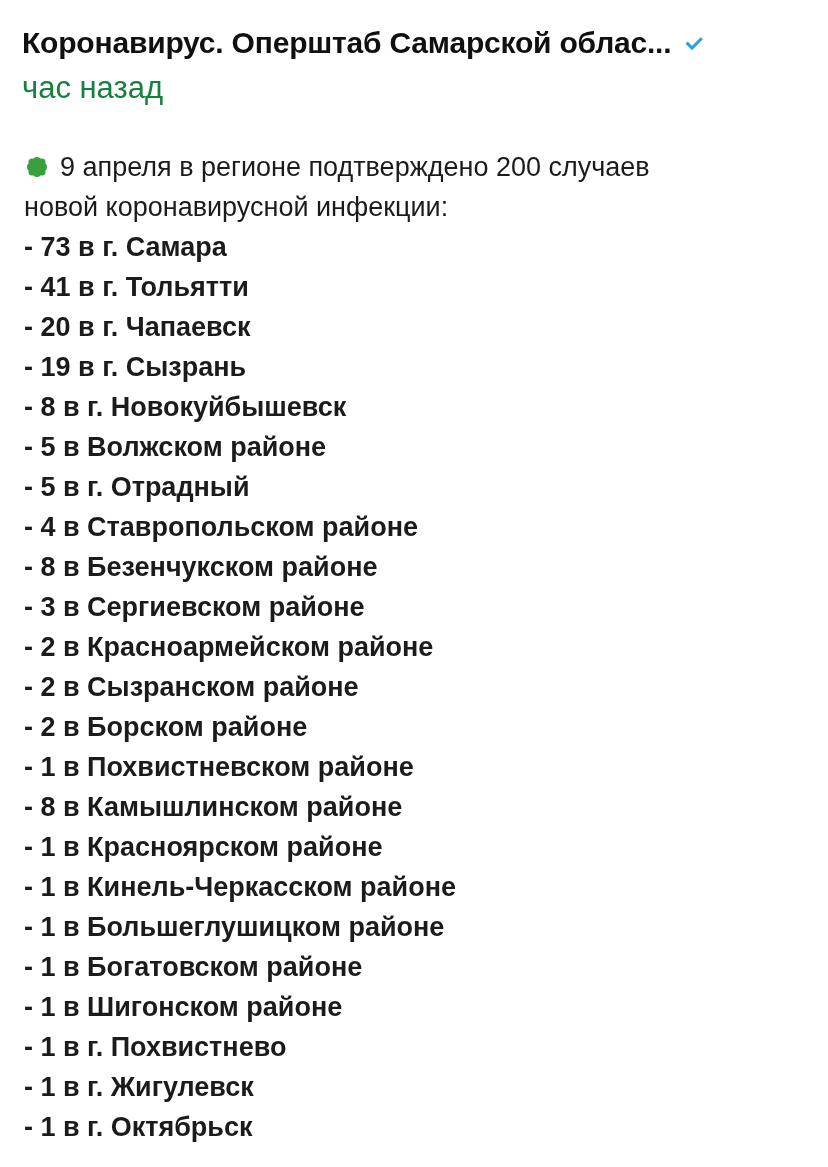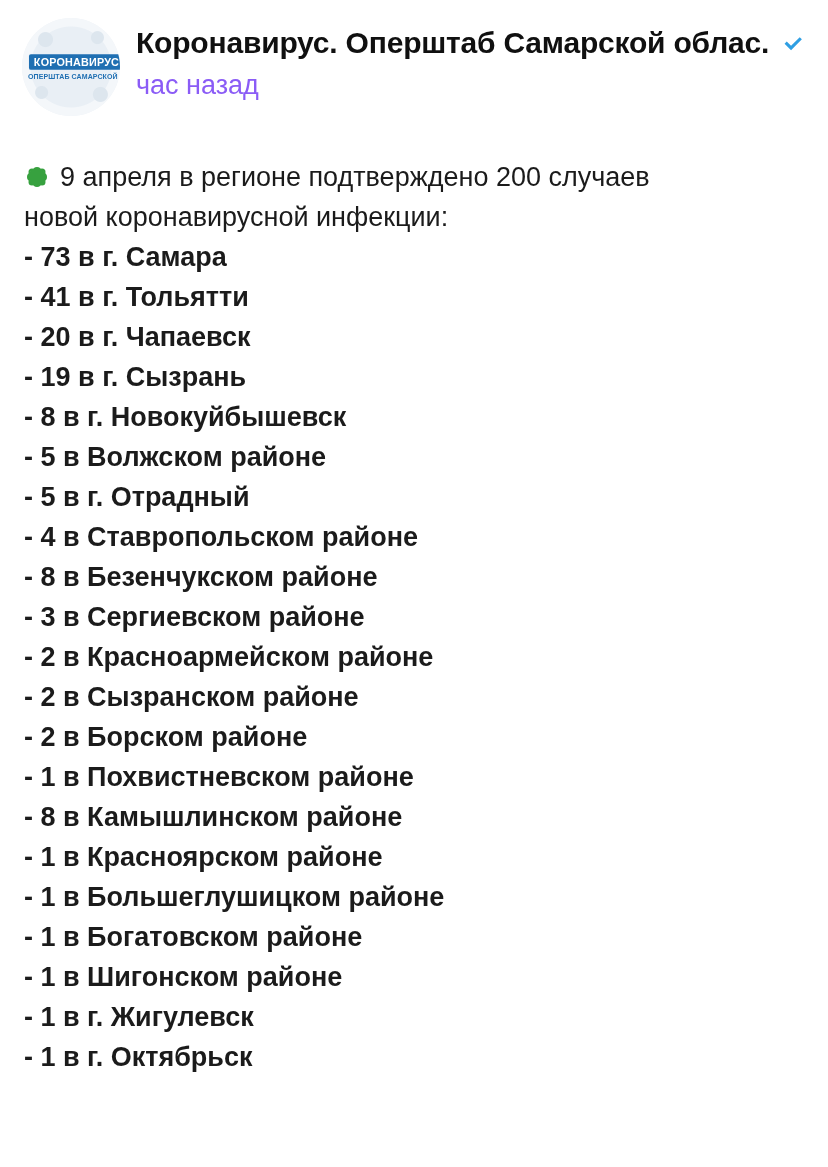--- a/index.html
+++ b/index.html
@@ -99,22 +99,22 @@
     letter-spacing: -0.2px;
   }
   .verified {
     flex: 0 0 auto;
     width: 26px;
     height: 26px;
     display: block;
   }
   .timestamp {
     margin-top: 10px;
-    font-size: 27px;
-    color: #8b5cf6;
+    font-size: 31px;
+    color: #15803d;
   }
 
   
   .body {
     padding: 24px 0 0 2px;
     font-size: 27px;
     line-height: 40px;
     color: #1b1b1b;
   }
   .lead {
@@ -155,27 +155,20 @@
     font-weight: bold;
   }
 </style>
 </head>
 <body>
 
 <div class="post">
 
   <div class="header">
 
-    <div class="avatar">
-      <div class="virus"></div>
-      <div class="badge">
-        <span class="b1">КОРОНАВИРУС</span>
-        <div class="b2">ОПЕРШТАБ САМАРСКОЙ ОБЛАСТИ</div>
-      </div>
-    </div>
 
     <div class="head-text">
       <div class="title-row">
         <div class="channel-name">Коронавирус. Оперштаб Самарской облас...</div>
         <svg class="verified" viewBox="0 0 24 24" aria-hidden="true">
           <path d="M4.2 12.6l2.0-2.0 4.0 4.0 8.0-8.0 2.0 2.0-10.0 10.0z" fill="#2f9fe3"></path>
         </svg>
       </div>
       <div class="timestamp">час назад</div>
     </div>
@@ -198,22 +191,24 @@
       <li>- 5 в г. Отрадный</li>
       <li>- 4 в Ставропольском районе</li>
       <li>- 8 в Безенчукском районе</li>
       <li>- 3 в Сергиевском районе</li>
       <li>- 2 в Красноармейском районе</li>
       <li>- 2 в Сызранском районе</li>
       <li>- 2 в Борском районе</li>
       <li>- 1 в Похвистневском районе</li>
       <li>- 8 в Камышлинском районе</li>
       <li>- 1 в Красноярском районе</li>
+      <li>- 1 в Кинель-Черкасском районе</li>
       <li>- 1 в Большеглушицком районе</li>
       <li>- 1 в Богатовском районе</li>
       <li>- 1 в Шигонском районе</li>
+      <li>- 1 в г. Похвистнево</li>
       <li>- 1 в г. Жигулевск</li>
       <li>- 1 в г. Октябрьск</li>
     </ul>
 
   </div>
 
 </div>
 
 </body></html>

